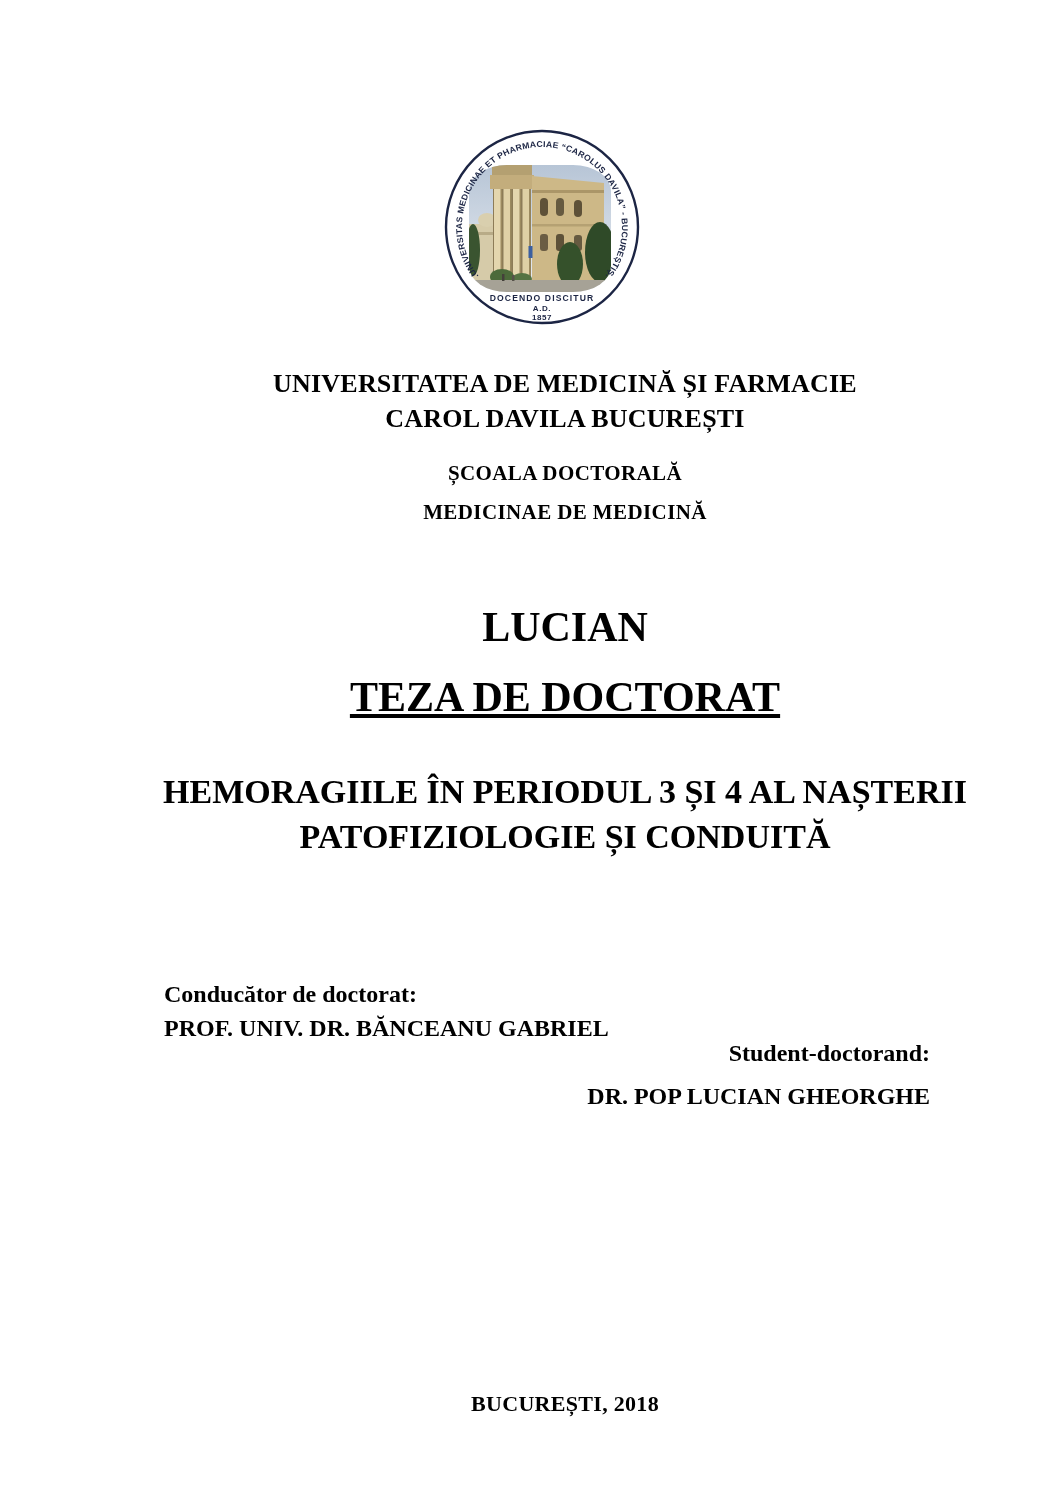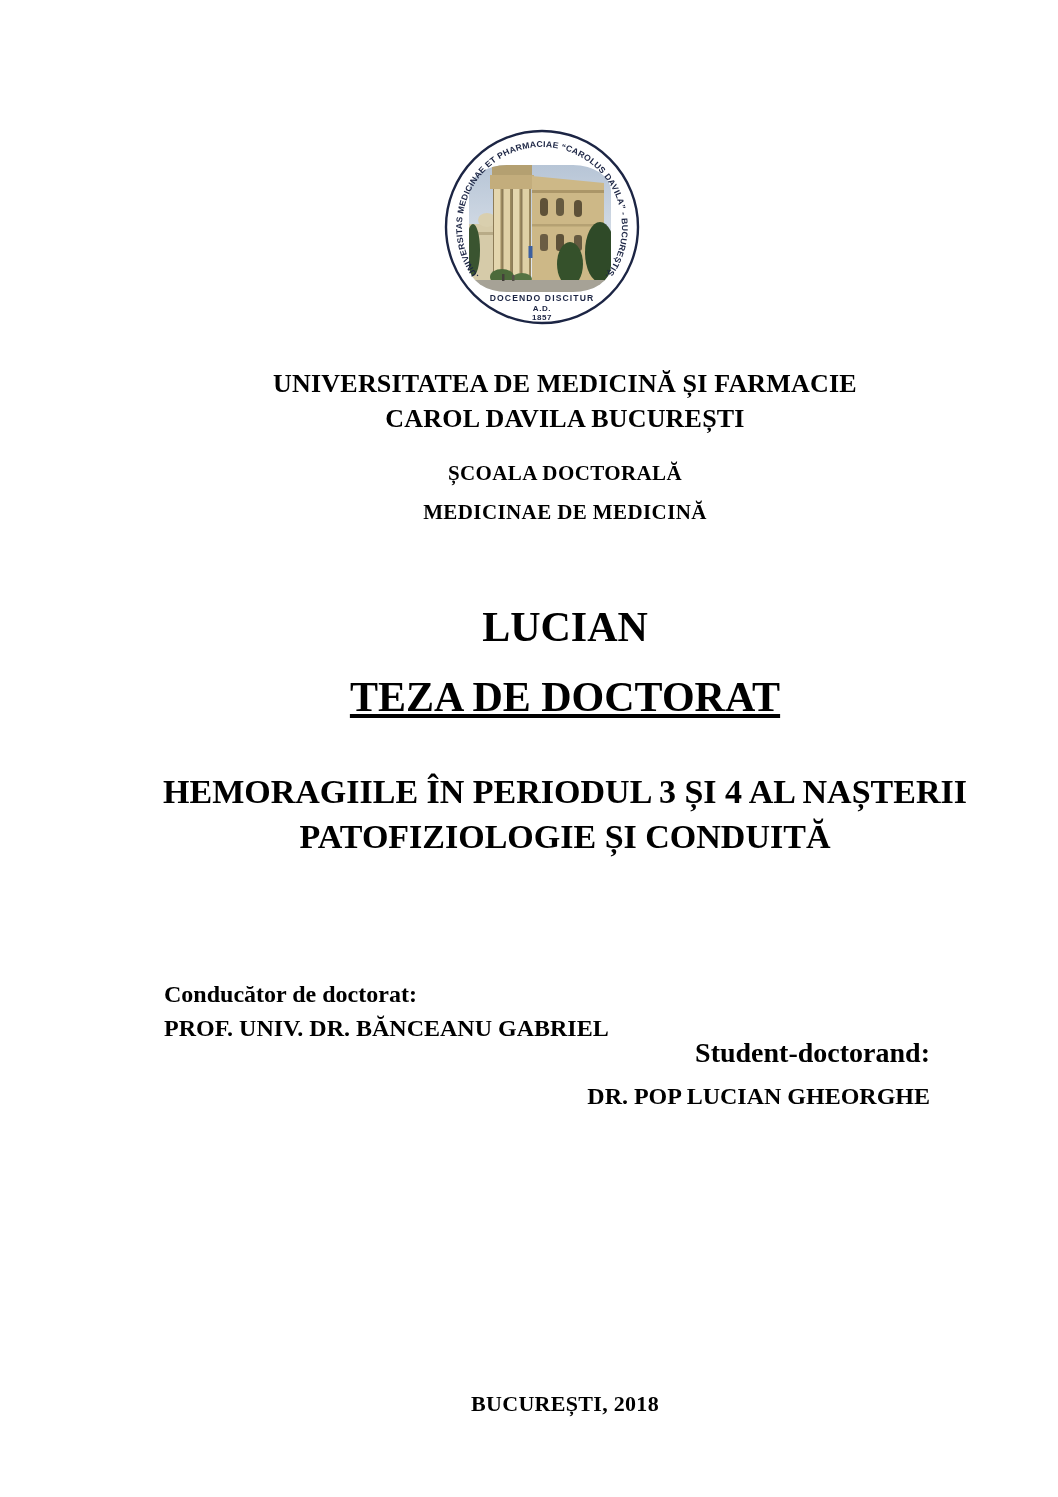--- a/index.html
+++ b/index.html
@@ -17,21 +17,21 @@
   .b{font-weight:bold;}
 
   .university-name{top:366px;font-size:26px;line-height:35px;letter-spacing:0.2px;}
   .school-block{top:454px;font-size:21px;line-height:39px;letter-spacing:0.4px;}
   .title-kind{top:603px;font-size:42px;line-height:48px;}
   .title-type{top:673px;font-size:42px;line-height:48px;text-decoration:underline;}
   .title-subject{top:769px;font-size:34px;line-height:45px;}
 
   .supervisor-label{top:947px;left:128px;width:auto;font-size:24px;line-height:30px;margin-top:32px;}
   .supervisor-name{top:989px;left:128px;width:auto;font-size:24px;line-height:30px;margin-top:24px;}
-  .student-label{top:1038px;left:auto;right:128px;width:auto;font-size:28px;line-height:30px;text-align:center;}
+  .student-label{top:1038px;left:auto;right:128px;width:auto;font-size:24px;line-height:30px;text-align:center;}
   .student-name{top:1081px;left:auto;right:128px;width:auto;font-size:24px;line-height:30px;text-align:right;margin-left:24px;}
   .city-year{top:1390px;font-size:22px;line-height:28px;letter-spacing:0.3px;}
 
   .seal{position:absolute;left:442px;top:128px;width:200px;height:198px;}
   .seal text, .seal textPath{
     font-family:"Liberation Sans","DejaVu Sans",sans-serif;
     font-weight:bold;
   }
 </style>
 </head>

